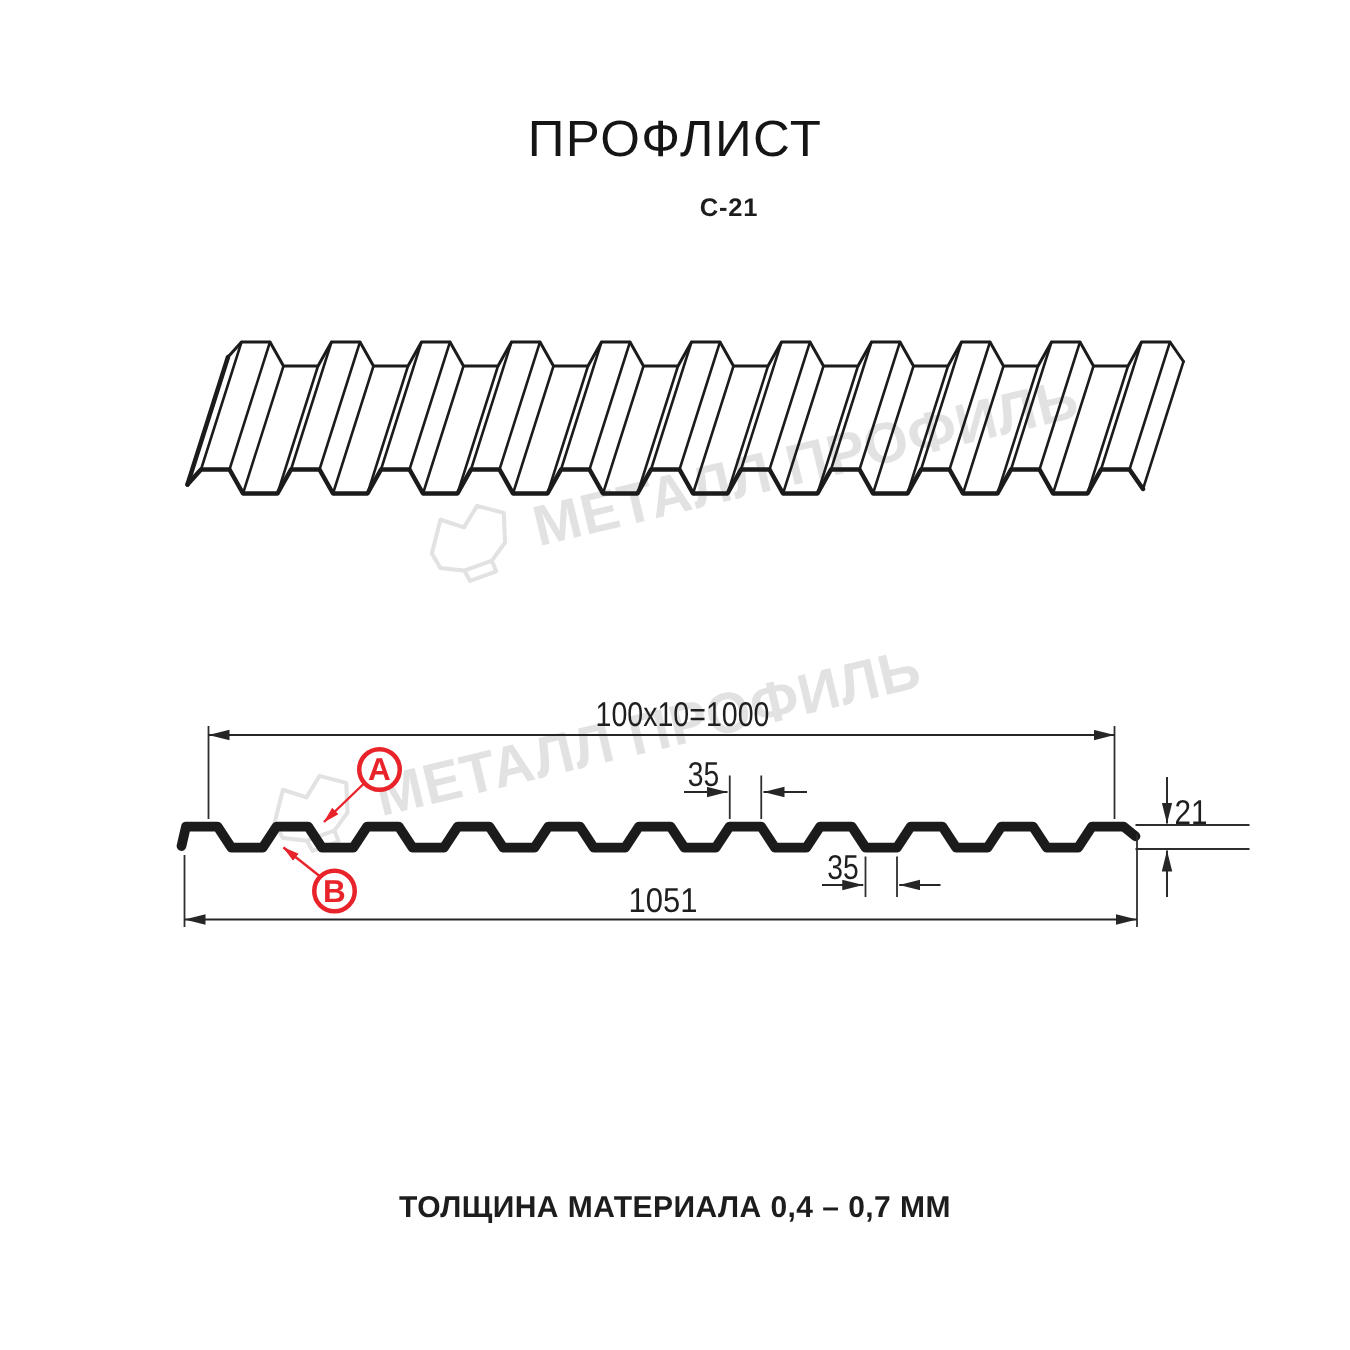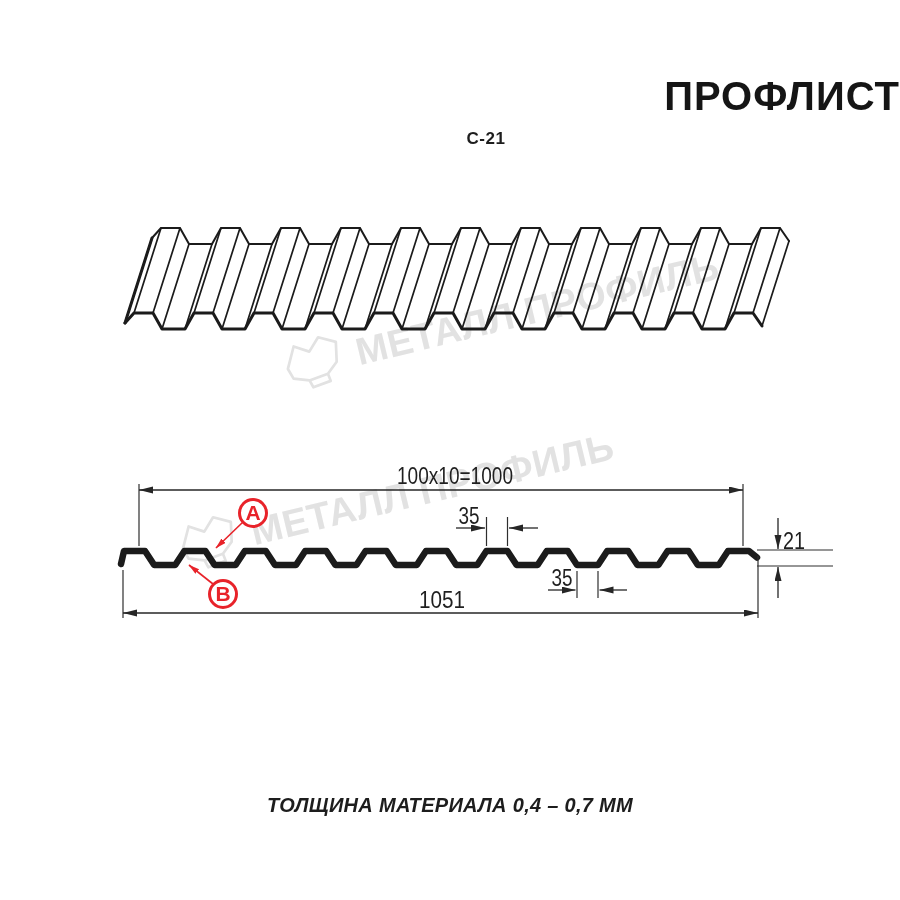--- a/index.html
+++ b/index.html
@@ -1,23 +1,23 @@
 <!DOCTYPE html>
 <html><head>
 <meta charset="utf-8">
 <style>
   html,body{margin:0;padding:0;background:#fff;}
   #page{position:relative;width:900px;height:900px;background:#ffffff;overflow:hidden;
         font-family:"Liberation Sans",sans-serif;}
-  .title{position:absolute;top:76px;left:0;width:100%;text-align:right;
-         font-size:40px;font-weight:bold;letter-spacing:1px;color:#151515;line-height:1;}
+  .title{position:absolute;top:76px;left:0;width:100%;text-align:center;
+         font-size:34px;font-weight:normal;letter-spacing:1px;color:#151515;line-height:1;}
   .subtitle{position:absolute;top:130px;left:0;width:100%;text-align:center;
             font-size:17px;font-weight:bold;letter-spacing:.5px;color:#1d1d1d;line-height:1;margin-left:36px;}
   .footer-note{position:absolute;top:794px;left:0;width:100%;text-align:center;
-               font-size:20px;font-weight:bold;letter-spacing:.3px;color:#1d1d1d;line-height:1.15;font-style:italic;}
+               font-size:20px;font-weight:bold;letter-spacing:.3px;color:#1d1d1d;line-height:1.15;}
   .wm{position:absolute;display:flex;align-items:center;gap:14px;height:56px;
       transform-origin:0 100%;transform:rotate(-13.5deg);color:#e2e2e2;
       white-space:nowrap;z-index:0;}
   .wm-text{font-size:38px;font-weight:bold;letter-spacing:0.5px;line-height:1;}
   .wm1{left:291px;top:341px;}
   .wm2{left:186px;top:521px;}
   #art{position:absolute;left:0;top:0;z-index:1;}
   .dimline{stroke:#262626;stroke-width:1.3;fill:none;}
   .witness{stroke:#2e2e2e;stroke-width:1.2;fill:none;}
   .dimtext{font-family:"Liberation Sans",sans-serif;font-size:23px;fill:#1f1f1f;}

